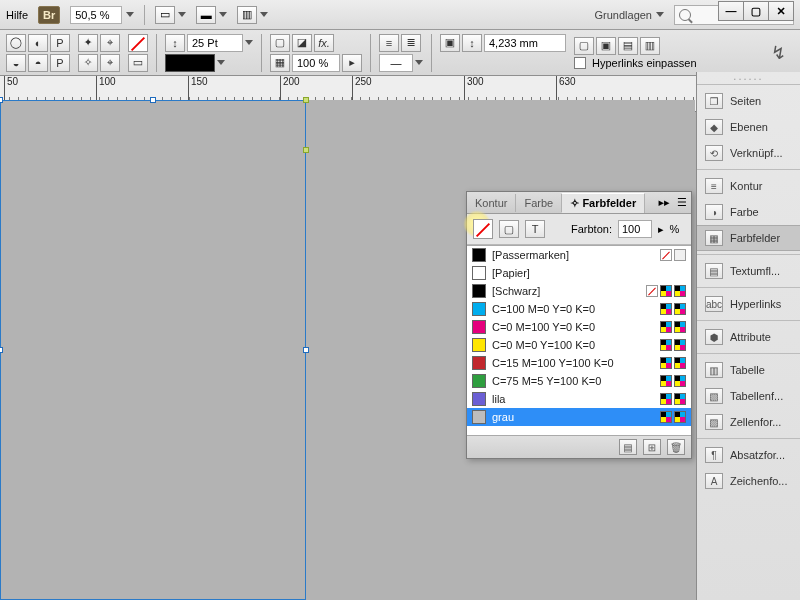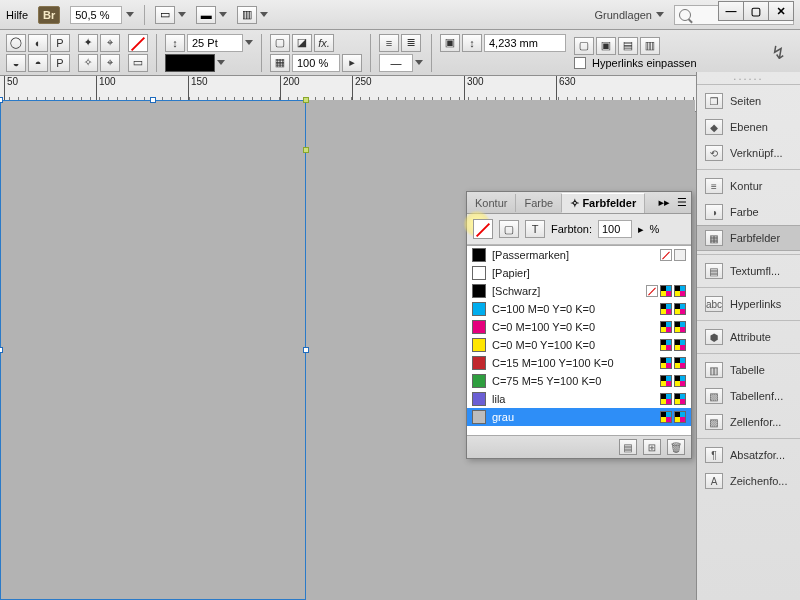--- a/index.html
+++ b/index.html
@@ -285,21 +285,21 @@
     </div>
     <div class="spacer"></div>
     <div class="close">▸▸</div>
     <div class="close">☰</div>
   </div>
   <div class="swatch-opts" style="position:relative">
     <div class="cursor-highlight"></div>
     <div class="proxy"></div>
     <div class="smallbtn">▢</div>
     <div class="smallbtn">T</div>
-    <span style="margin-left:0">Farbton:</span>
+    <span style="margin-left:20px">Farbton:</span>
     <input class="tint-input" value="100" style="">
     <span>▸</span>
     <span>%</span>
   </div>
   <div class="swatch-list">
       <div class="swatch-row">
         <div class="sw-chip" style="background: rgb(0, 0, 0);"></div>
         <div class="sw-name">[Passermarken]</div>
         <div class="sw-icons">
           <span class="sw-ico ico-nolock"></span>

